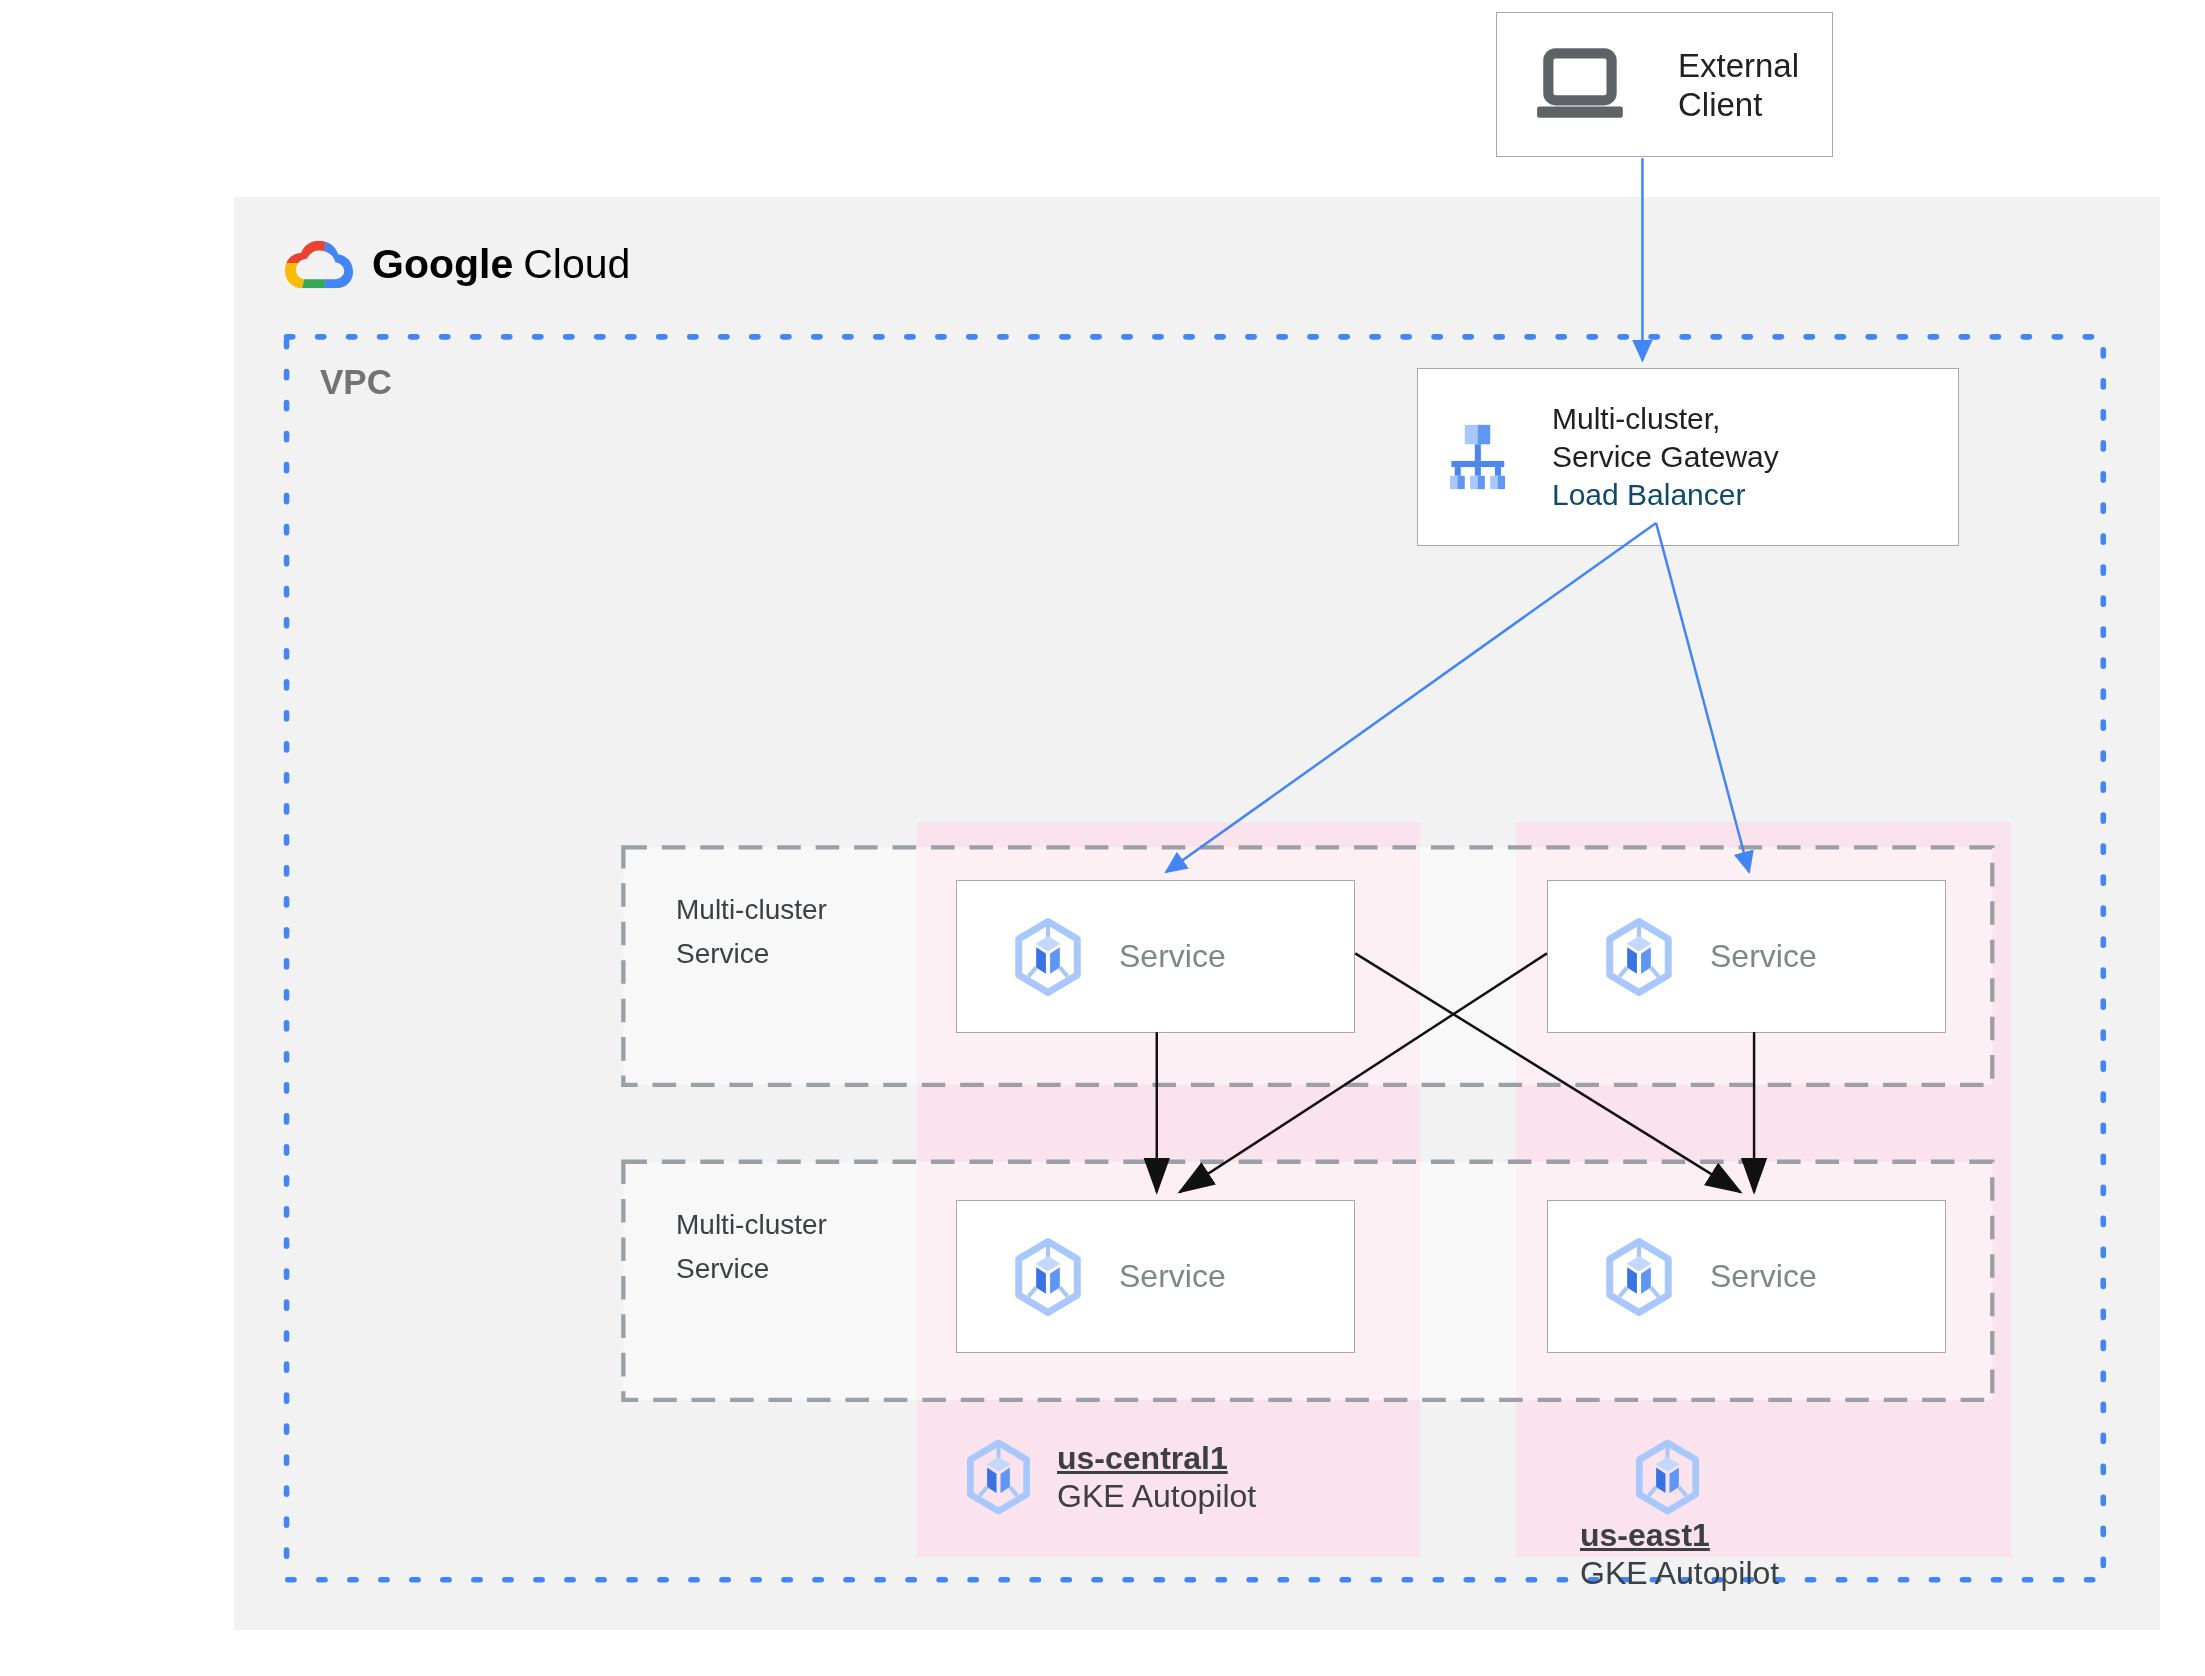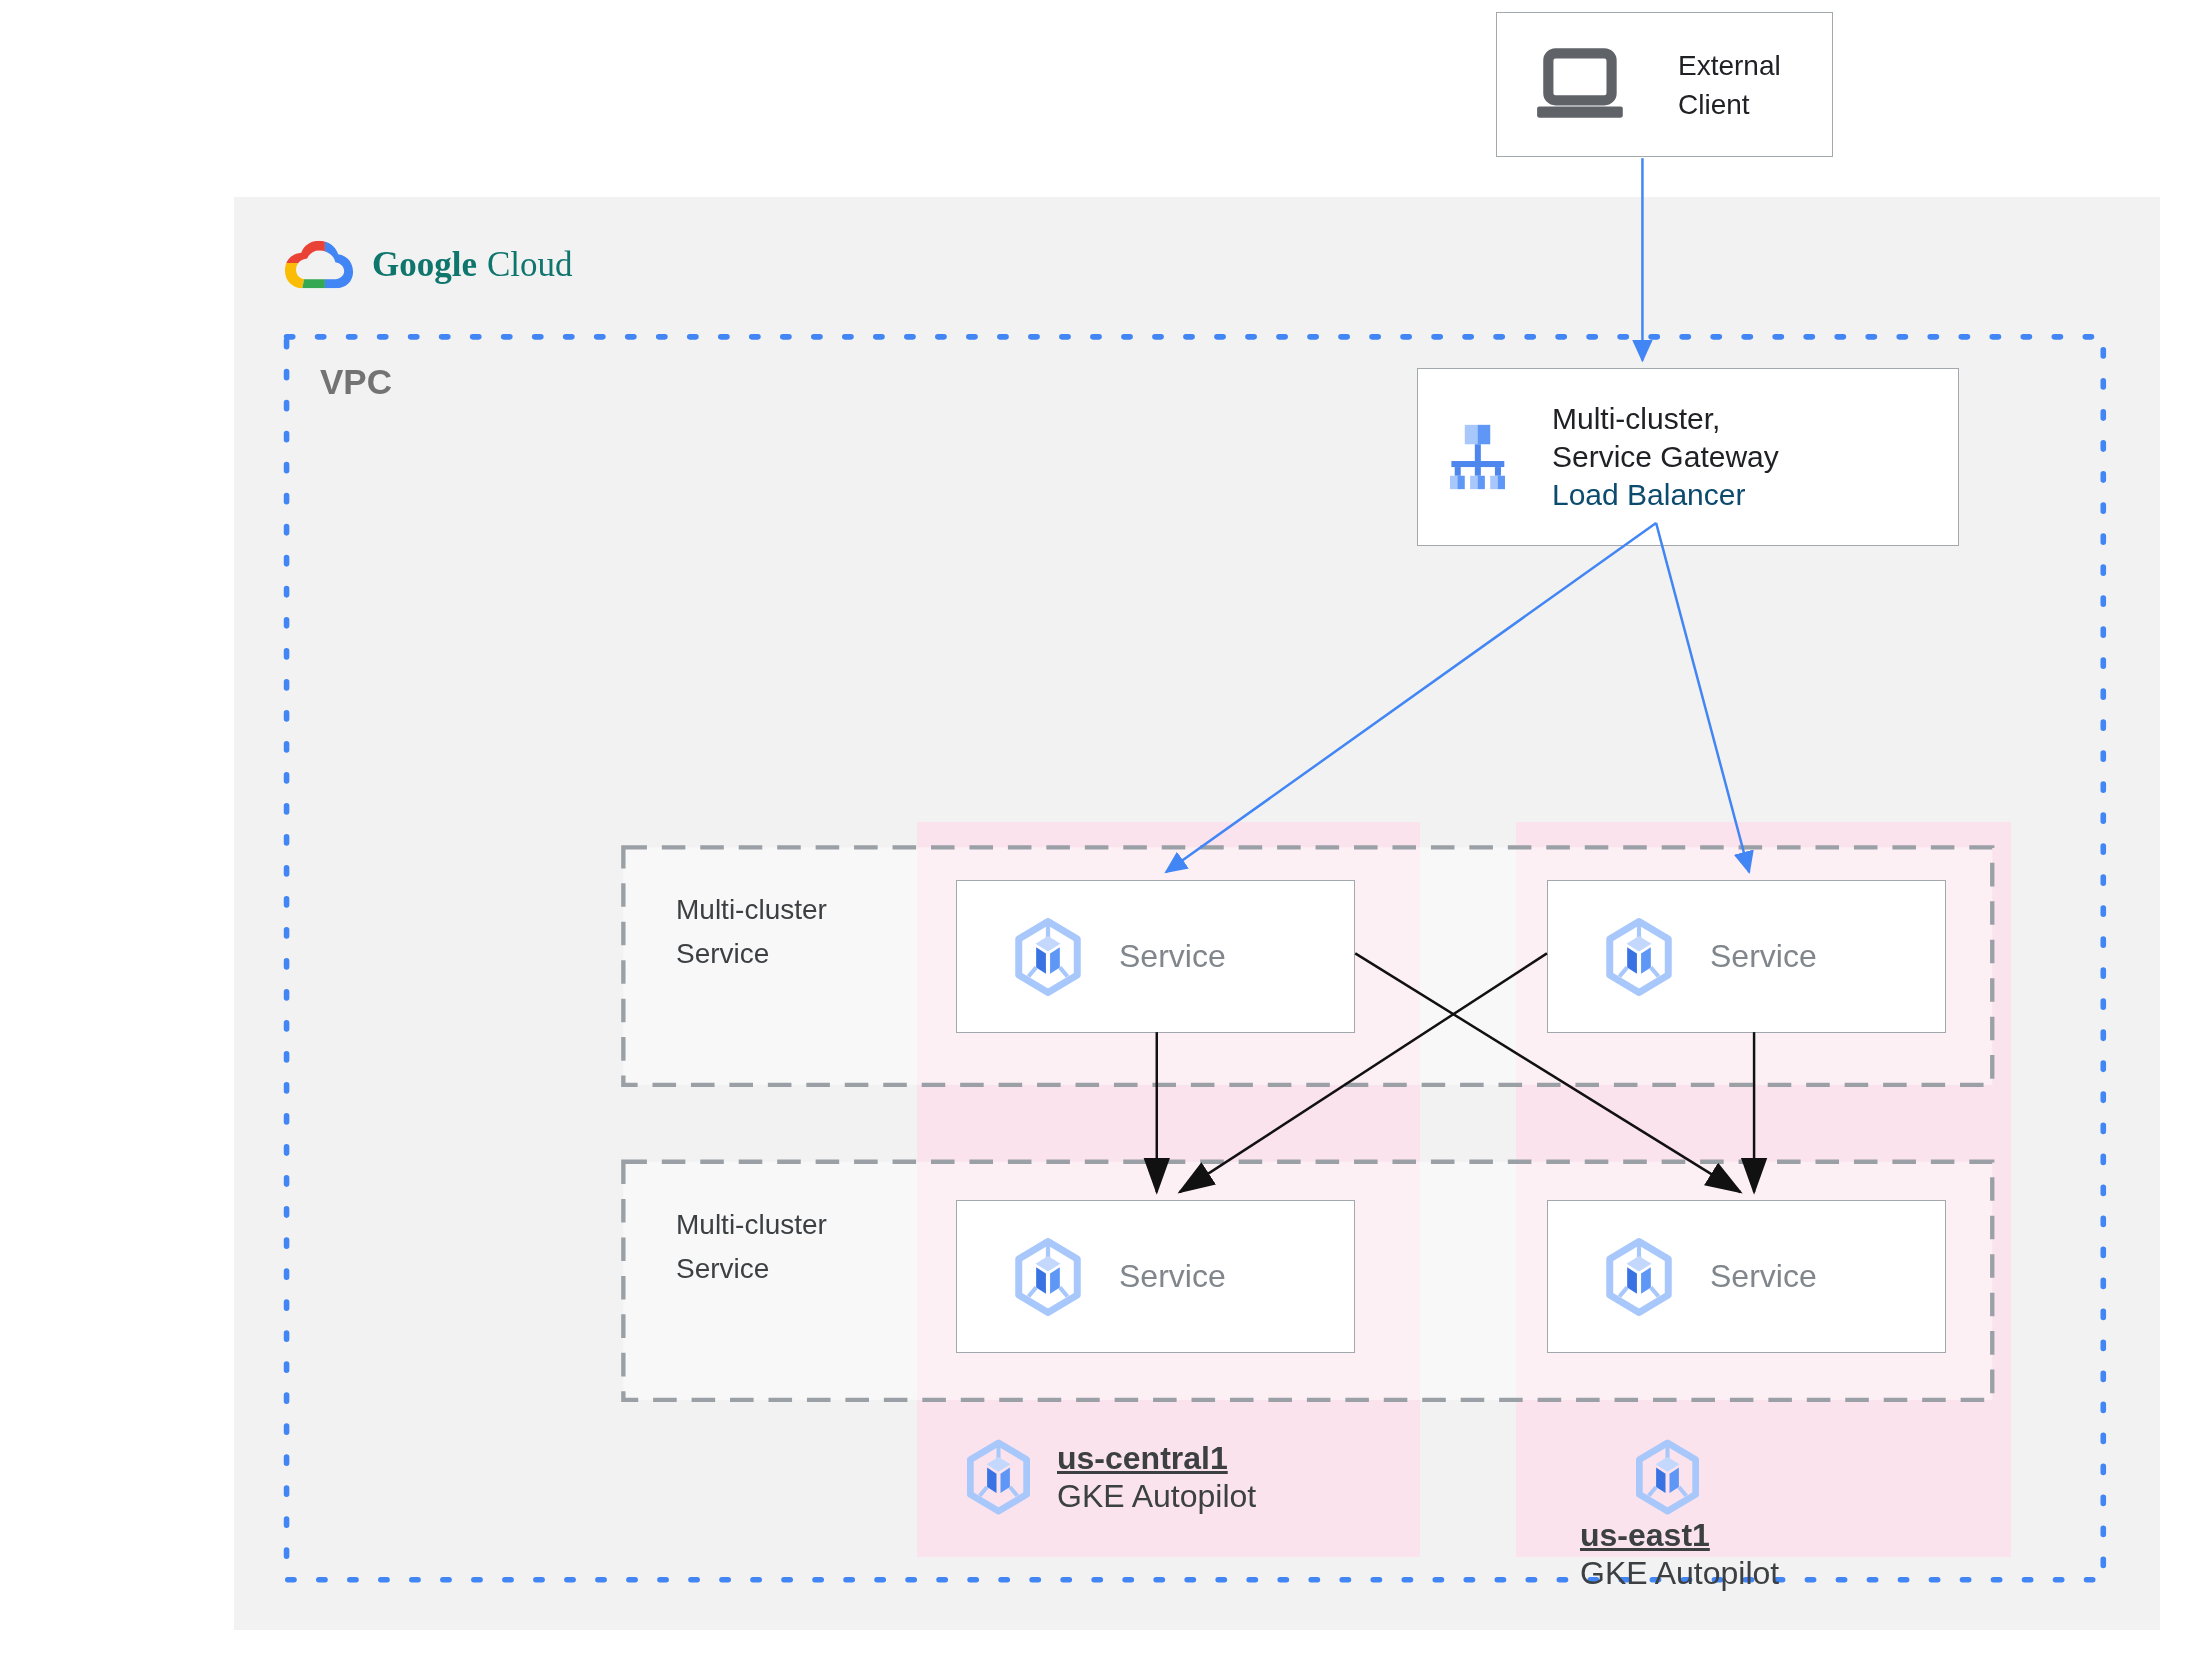--- a/index.html
+++ b/index.html
@@ -9,30 +9,30 @@
   }
   .panel{position:absolute;left:234px;top:197px;width:1926px;height:1433px;background:#f2f2f2;z-index:0;}
   .pink{position:absolute;top:822px;height:735px;background:#fbe3ed;z-index:1;}
   .pink-left{left:917px;width:503px;}
   .pink-right{left:1516px;width:495px;}
   svg.underlay{position:absolute;left:0;top:0;z-index:2;}
   svg.overlay{position:absolute;left:0;top:0;z-index:6;pointer-events:none;}
 
   .gc-logo{position:absolute;left:282px;top:234px;display:flex;align-items:center;gap:16px;z-index:3;}
   .gc-logo svg{width:74px;height:61px;}
-  .gc-logo .wordmark{font-size:35px;color:#0f766e;letter-spacing:0;font-family:Liberation Serif, serif;}
+  .gc-logo .wordmark{font-size:41px;color:#000000;letter-spacing:0;}
   .gc-logo .w1{font-weight:600;}
   .gc-logo .w2{font-weight:400;margin-left:10px;}
 
   .vpc-label{position:absolute;left:320px;top:362px;font-size:35px;font-weight:bold;color:#737373;z-index:3;}
 
   .node{position:absolute;background:#ffffff;border:1.9px solid #a3a8ad;box-sizing:border-box;display:flex;align-items:center;z-index:3;}
   .client{left:1496px;top:12.4px;width:337px;height:145px;padding-left:34px;}
   .client .node-icon{width:102px;height:78px;flex:0 0 auto;}
-  .client .txt{margin-left:45px;font-size:28px;line-height:39px;color:#202124;}
+  .client .txt{margin-left:45px;font-size:33px;line-height:39px;color:#202124;}
 
   .lb{left:1417px;top:368px;width:542px;height:178px;padding-left:26px;}
   .lb .node-icon{width:67px;height:76px;flex:0 0 auto;}
   .lb .txt{margin-left:41px;font-size:30px;line-height:38px;color:#202124;}
   .lb .sub{color:#0c4a6e;}
 
   .service{width:399px;height:153px;padding-left:55px;}
   .service .node-icon{width:72px;height:78px;flex:0 0 auto;}
   .service .txt{margin-left:35px;font-size:32px;color:#80868b;}
   .svc-tl{left:956px;top:880px;}

